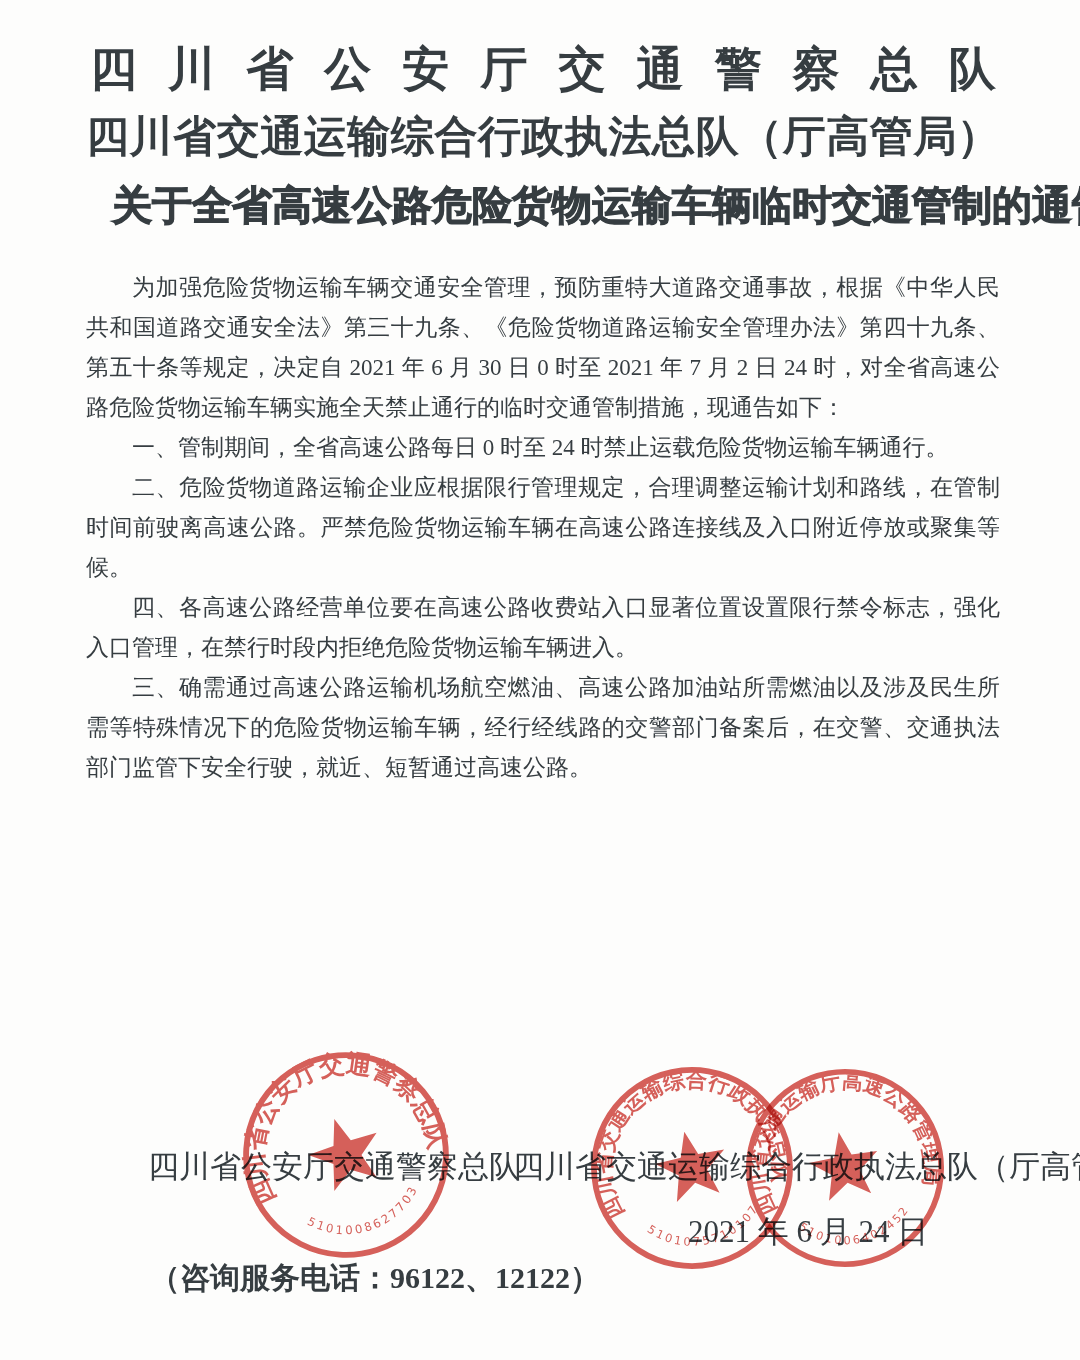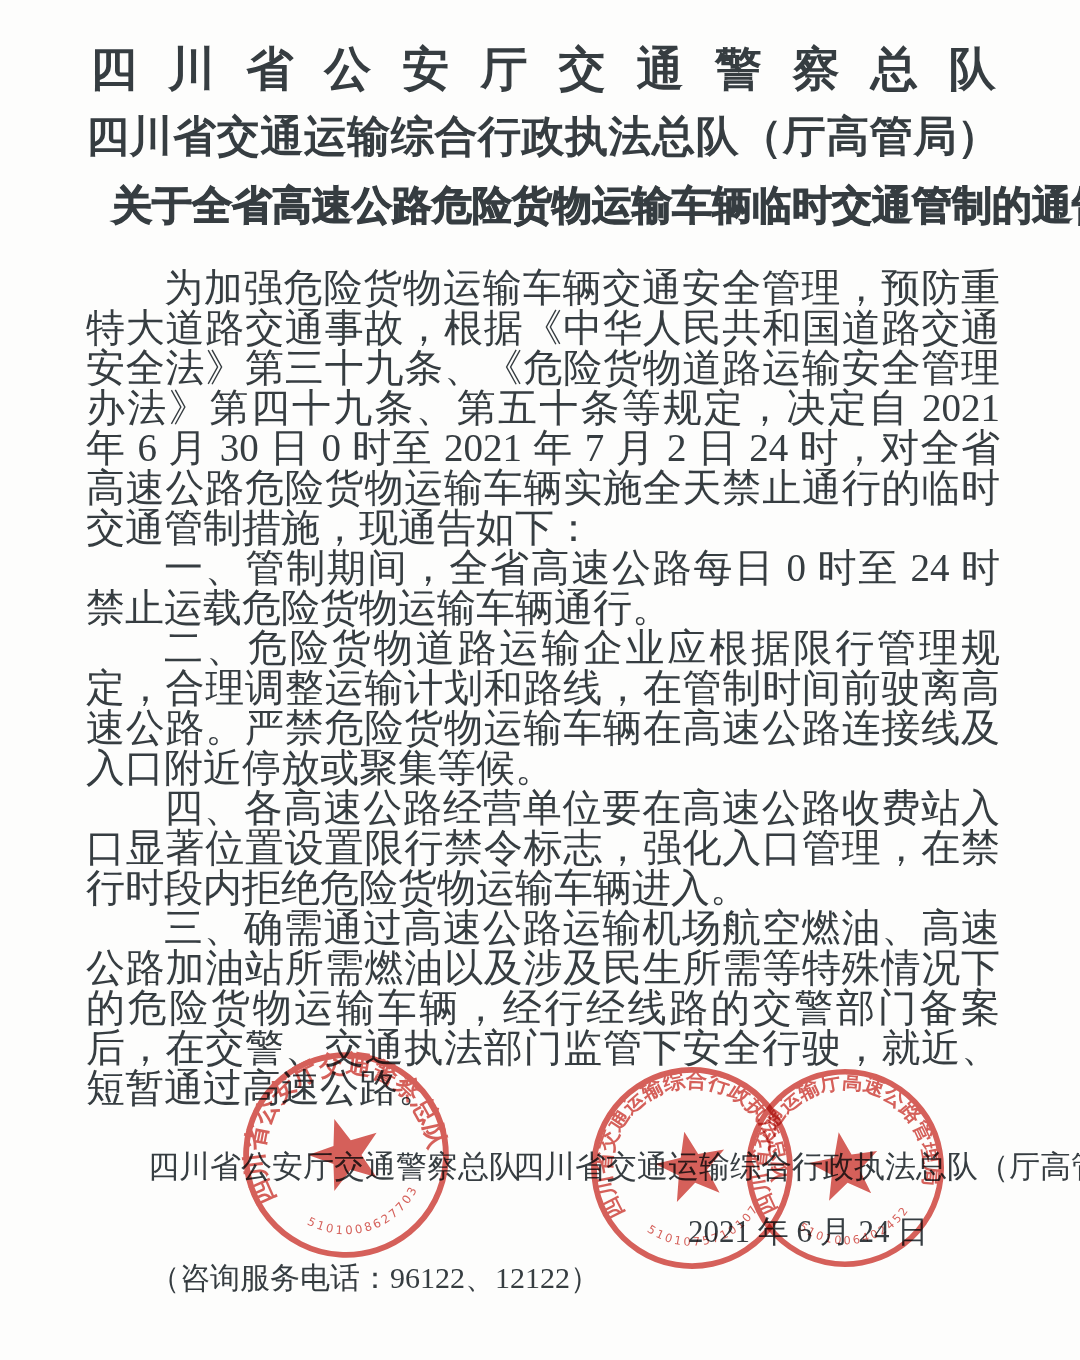--- a/index.html
+++ b/index.html
@@ -19,29 +19,29 @@
   }
   .justify-chars{display:flex;justify-content:space-between;align-items:center;}
   .title1{font-size:47px;font-weight:bold;height:58px;padding:0 4px;}
   .title2{font-size:43px;font-weight:bold;height:54px;margin-top:12px;}
   .title3{
     font-size:40px;font-weight:bold;height:52px;margin-top:15px;
     padding:0 26px;-webkit-text-stroke:1.1px;
   }
   .body-text{
     margin-top:37px;
-    font-size:39px;line-height:40px;
+    font-size:23px;line-height:40px;
     text-align:justify;text-justify:inter-ideograph;
   }
   .body-text p{margin:0;text-indent:2em;}
   .sig{position:absolute;font-size:31px;white-space:nowrap;}
   .sig-left{left:148px;top:1146px;}
   .sig-right{left:513px;top:1146px;}
   .sig-date{left:688px;top:1211px;}
-  .phone-note{position:absolute;left:150px;top:1258px;font-size:30px;white-space:nowrap;}
+  .phone-note{position:absolute;left:150px;top:1258px;font-size:30px;white-space:nowrap;font-weight:bold;}
   .seal{
     position:absolute;
     mix-blend-mode:multiply;
     opacity:0.84;
   }
   .seal-ring{fill:none;stroke:#cf423b;stroke-width:6.5px;}
   .seal-star{fill:#cf423b;}
   .seal-text{fill:#cf423b;font-family:"Liberation Serif","DejaVu Serif",serif;font-weight:bold;}
   .seal-text-lg{font-size:28px;}
   .seal-text-sm{font-size:24px;}

